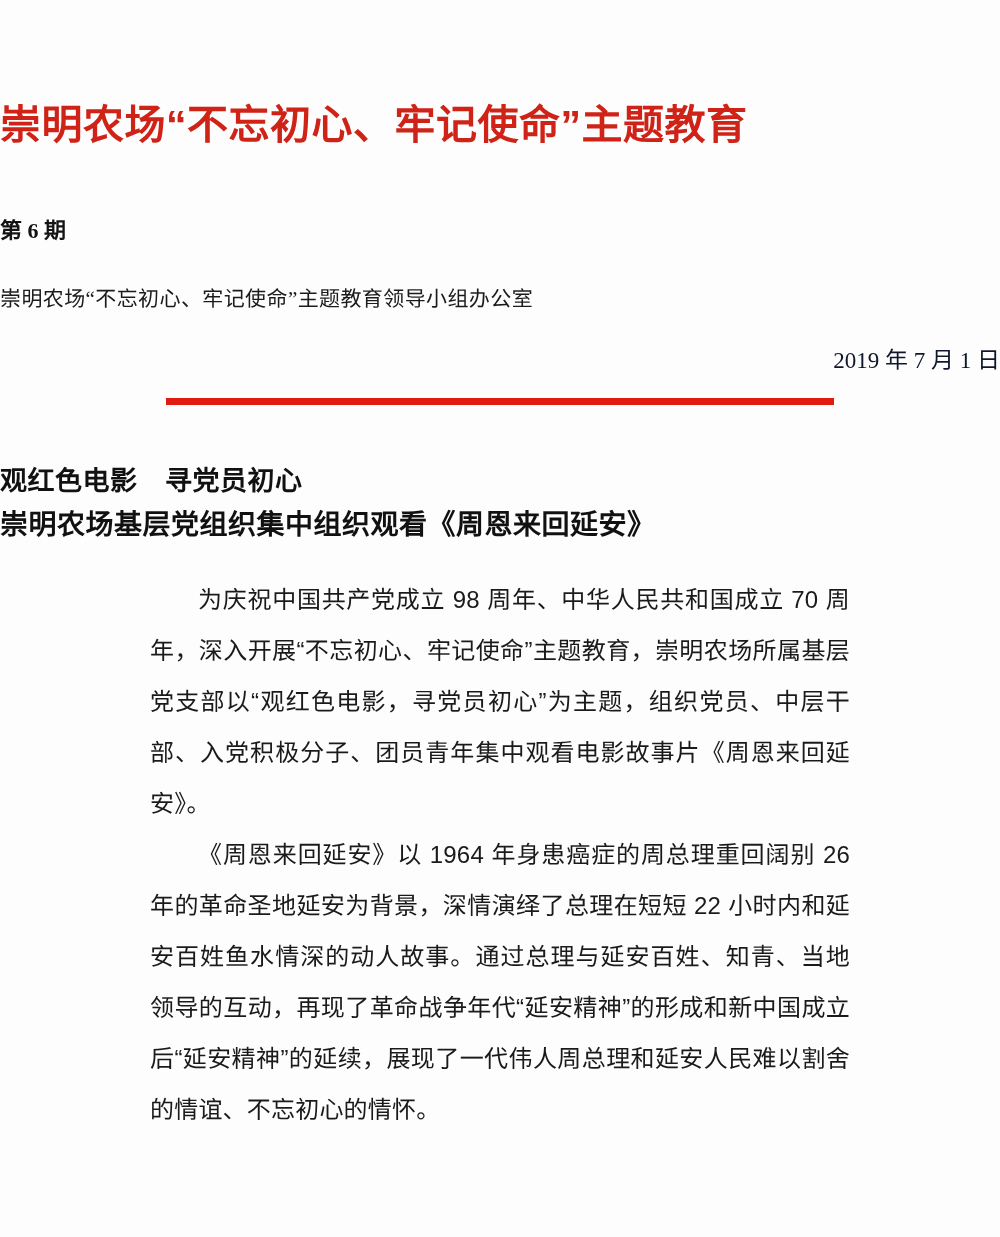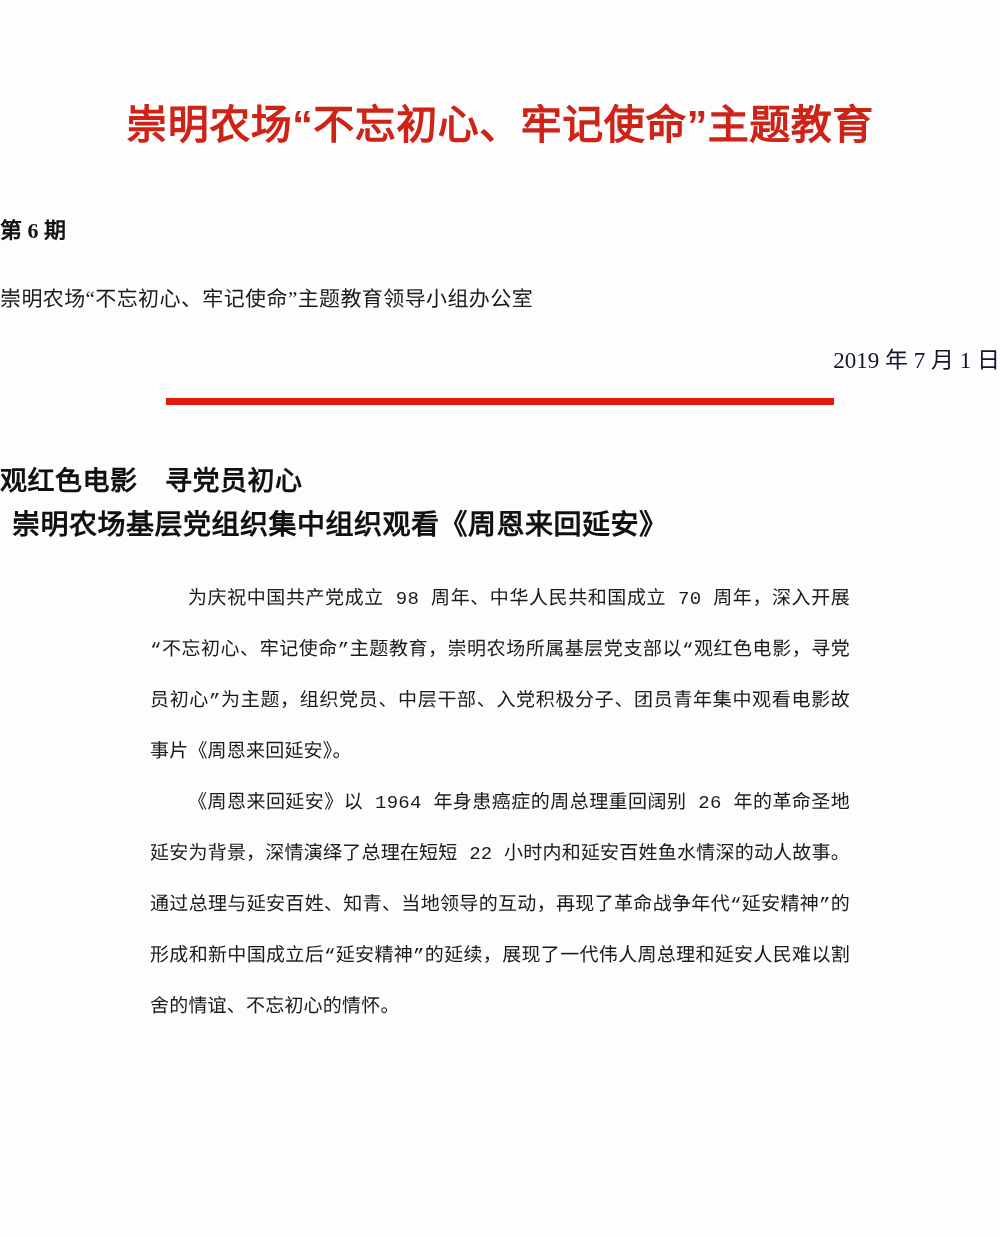--- a/index.html
+++ b/index.html
@@ -21,21 +21,21 @@
     position: relative;
     width: 1000px;
     height: 1237px;
     box-sizing: border-box;
     background: #fdfdfd;
   }
 
   
   .masthead {
     padding-top: 96px;
-    text-align: center;
+    text-align: left;
   }
   .masthead-line {
     color: #cf2318;
     font-family: "Liberation Sans", "DejaVu Sans", sans-serif;
     font-weight: 700;
     font-size: 41px;
     line-height: 58px;
     letter-spacing: 0.5px;
     white-space: pre;
   }
@@ -94,29 +94,28 @@
     font-family: "Liberation Sans", "DejaVu Sans", sans-serif;
     font-weight: 700;
     font-size: 27px;
     line-height: 43px;
     color: #111;
     letter-spacing: 0.5px;
     white-space: pre;
   }
   .article-title.sub {
     font-size: 28px;
-    padding-left: 12px;
   }
 
   
   .body-copy {
     margin: 28px auto 0 auto;
     width: 700px;
-    font-family: Liberation Mono, monospace;
-    font-size: 19px;
+    font-family: Liberation Sans, sans-serif;
+    font-size: 24px;
     line-height: 51px;
     color: #1a1a1a;
     text-align: justify;
     text-justify: inter-ideograph;
     letter-spacing: 0.2px;
   }
   .body-copy p {
     margin: 0;
     text-indent: 2em;
   }

